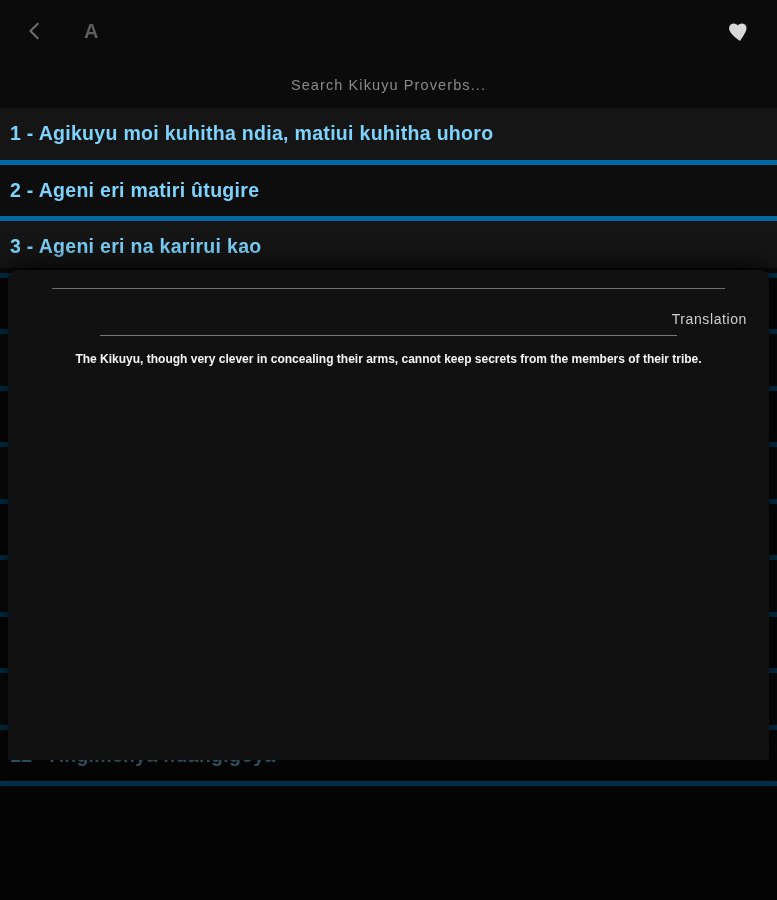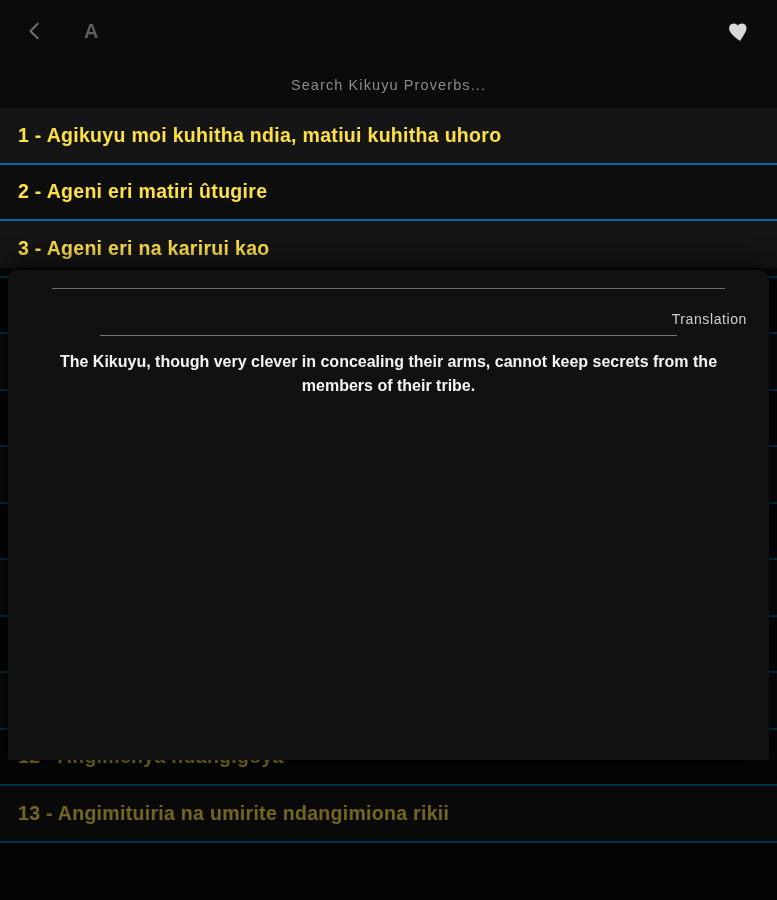--- a/index.html
+++ b/index.html
@@ -91,26 +91,26 @@
   .list {
     flex: 1 1 auto;
     overflow: hidden;
     position: relative;
   }
   .list-item {
     height: 56.5px;
     box-sizing: border-box;
     display: flex;
     align-items: center;
-    padding-left: 18px;
+    padding-left: 10px;
     font-size: 19.5px;
     font-weight: 700;
     letter-spacing: 0.3px;
-    color: #fde047;
-    border-bottom: 2px solid #0369a1;
+    color: #7dd3fc;
+    border-bottom: 5px solid #0369a1;
     background: #151515;
     cursor: pointer;
     white-space: nowrap;
     overflow: hidden;
   }
   .list-item.alt {
     background: #0d0d0d;
   }
 
   
@@ -156,21 +156,21 @@
     letter-spacing: 0.6px;
     padding-bottom: 8px;
   }
   .rule-narrow {
     height: 1px;
     background: #777777;
     margin: 0 70px 14px 70px;
   }
   .translation-text {
     text-align: center;
-    font-size: 16px;
+    font-size: 12px;
     font-weight: 700;
     line-height: 1.5;
     color: #f4f4f4;
     padding: 0 8px;
   }
 </style>
 </head>
 <body>
 
 <div class="app">
@@ -200,21 +200,20 @@
     <div class="list-item">3 - Ageni eri na karirui kao</div>
     <div class="list-item alt">4 - Agona ti mugoni</div>
     <div class="list-item">5 - Aka mothe ni mwanake umwe</div>
     <div class="list-item alt">6 - Akorire kiriti kiumite</div>
     <div class="list-item">7 - Akorwo ti mucii ti nyumba</div>
     <div class="list-item alt">8 - Amukagirwo mugeni aria maratho</div>
     <div class="list-item">9 - Andu eri ni kiama</div>
     <div class="list-item alt">10 - Angi mekaga na andu</div>
     <div class="list-item">11 - Angikorwo ni mugunda ni mbura</div>
     <div class="list-item alt">12 - Angimenya ndangigoya</div>
-    <div class="list-item">13 - Angimituiria na umirite ndangimiona rikii</div>
   </div>
 
   <div class="scrim"></div>
 
   <div class="modal">
     <div class="rule-wide"></div>
     <div class="translation-label">Translation</div>
     <div class="rule-narrow"></div>
     <div class="translation-text">The Kikuyu, though very clever in concealing their arms, cannot keep secrets from the members of their tribe.</div>
   </div>

